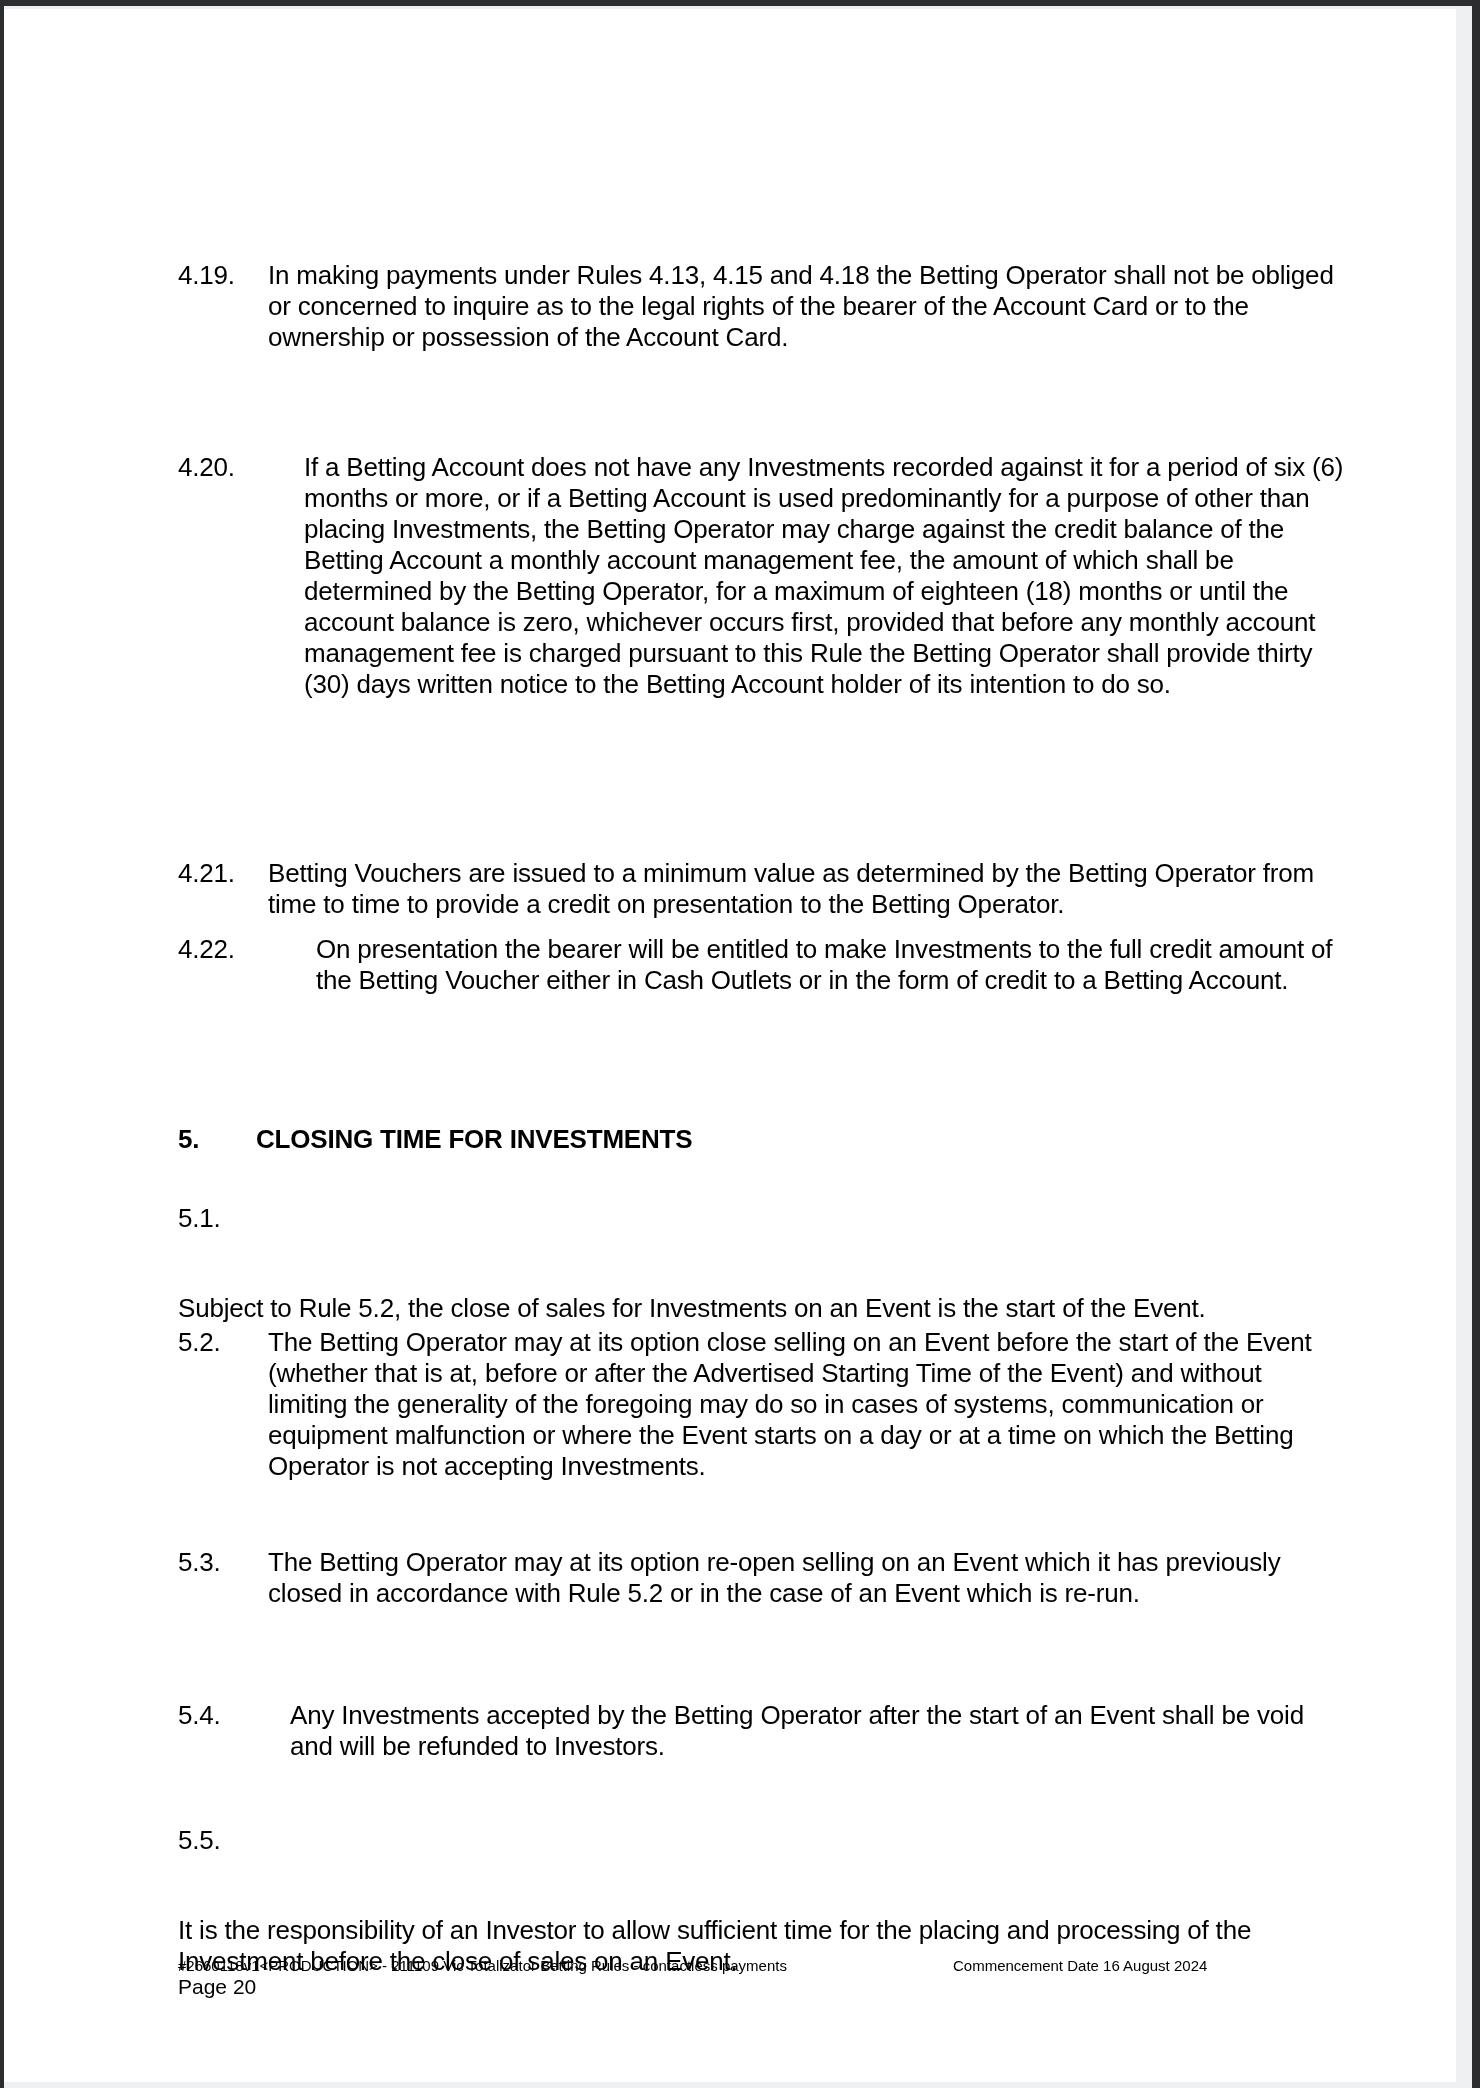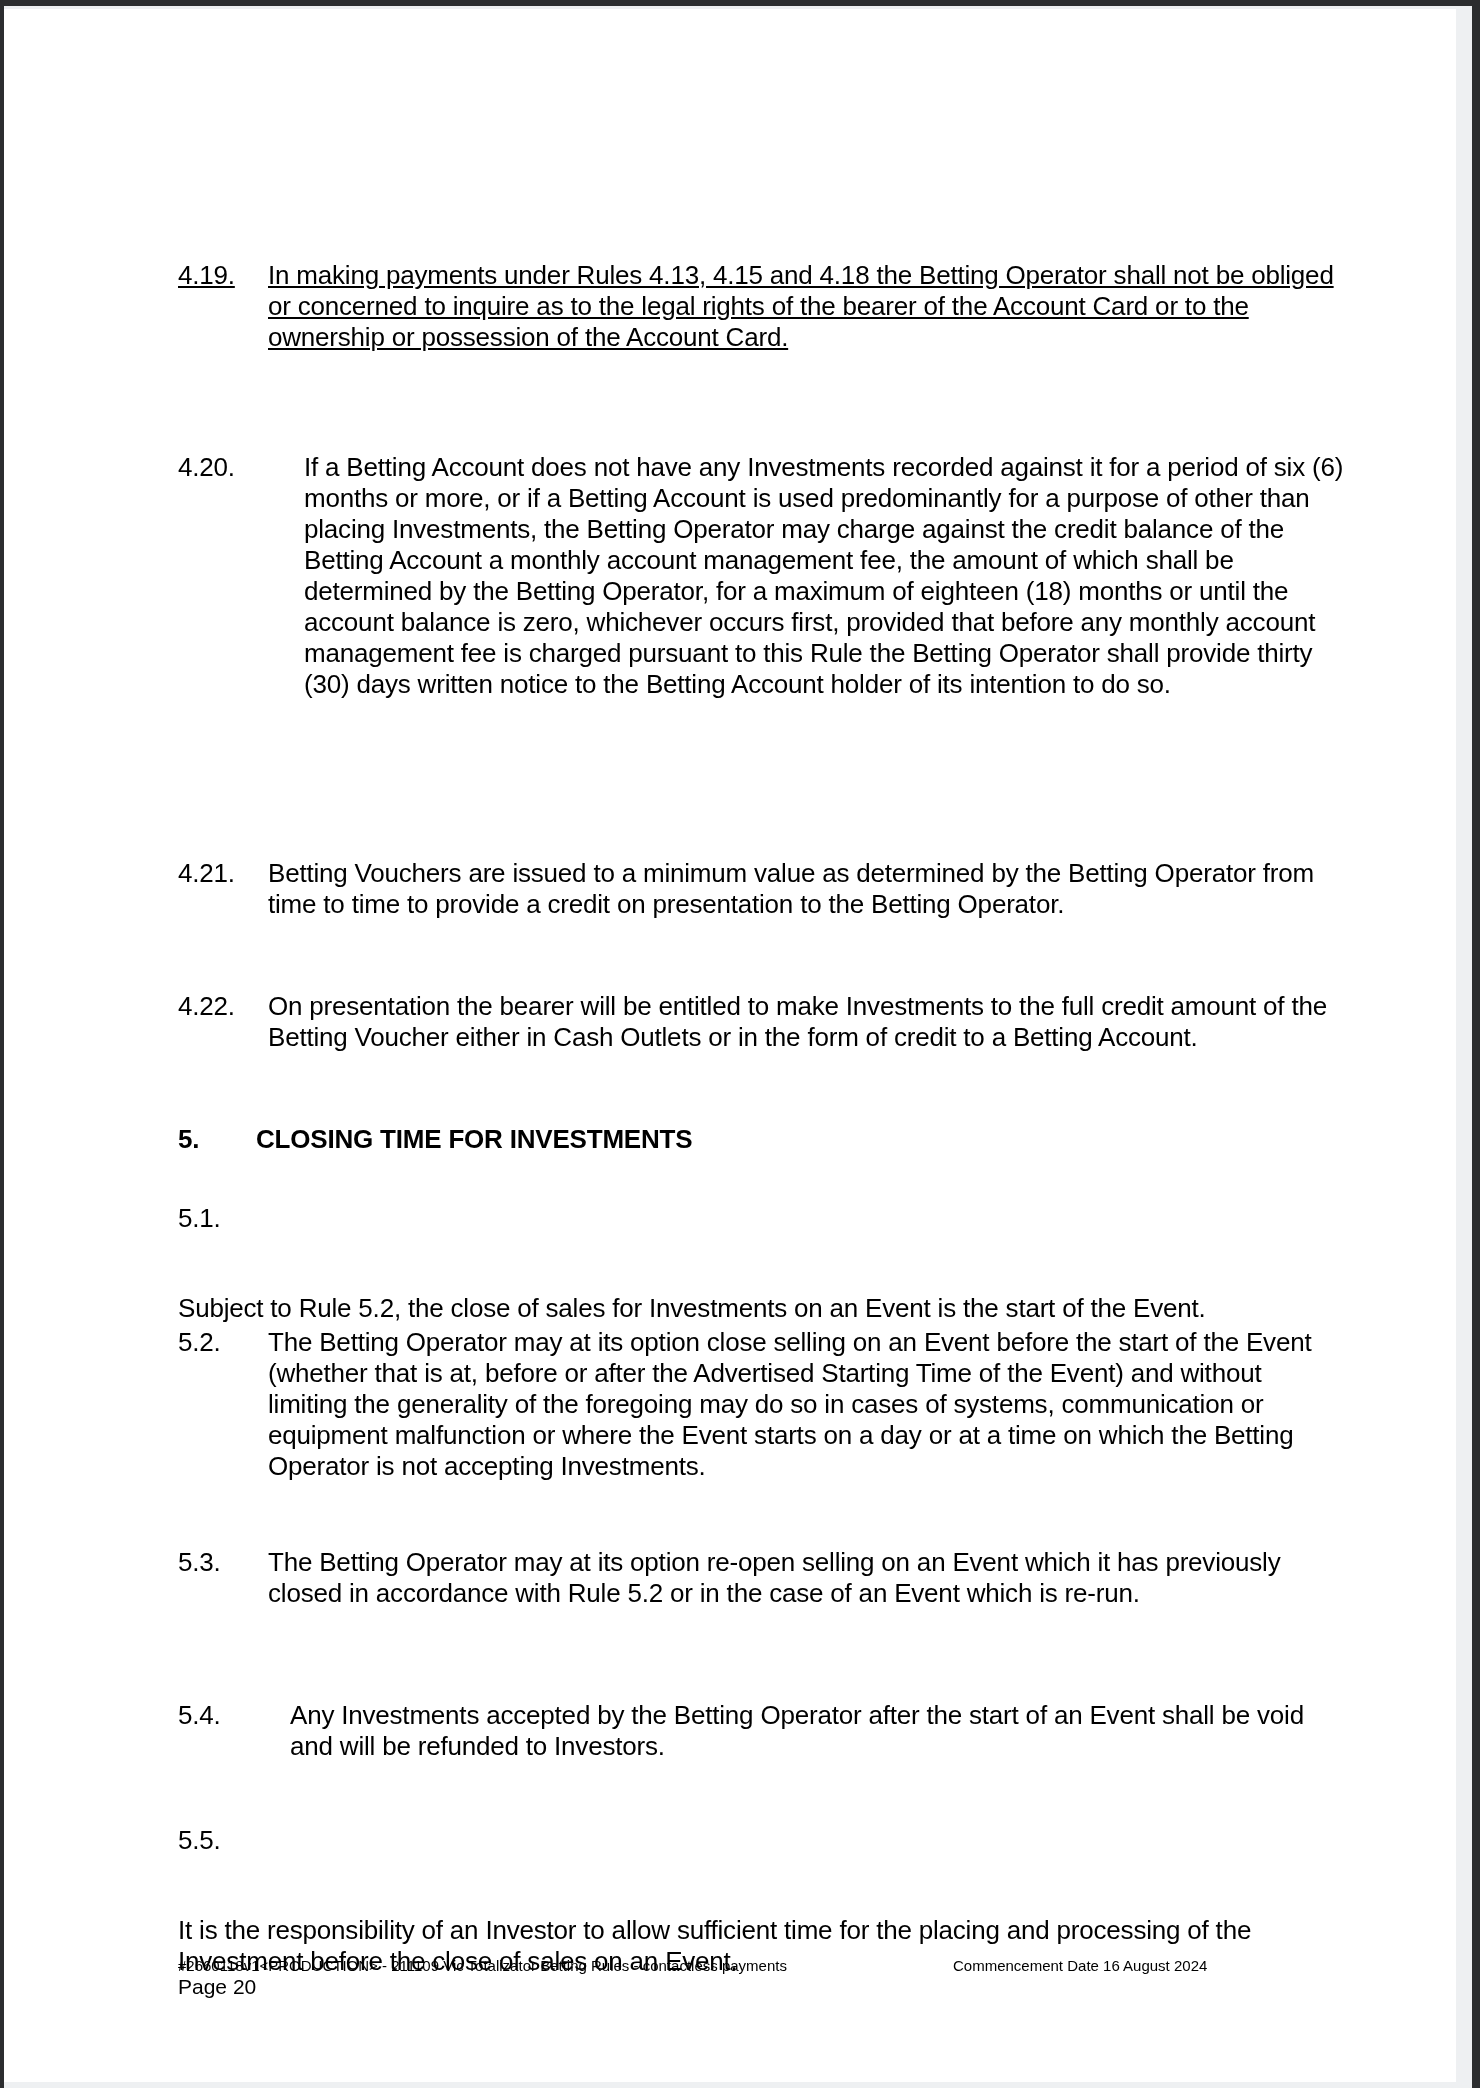--- a/index.html
+++ b/index.html
@@ -96,25 +96,25 @@
   .footer-page {
     position: absolute;
     left: 178px;
     top: 1974px;
     font-size: 21px;
     line-height: 25px;
     text-align: right;
   }
 
   
-  #clause-4-19 { top: 260px; text-decoration: underline; }
+  #clause-4-19 { top: 260px; }
   #clause-4-20 { top: 452px; gap: 36px; }
   #subheading  { top: 783px; }
   #clause-4-21 { top: 858px; }
-  #clause-4-22 { top: 991px; }
+  #clause-4-22 { top: 934px; gap: 48px; }
   #section-5   { top: 1124px; }
   #clause-5-1  { top: 1203px; flex-direction: column; }
   #clause-5-2  { top: 1327px; }
   #clause-5-3  { top: 1547px; }
   #clause-5-4  { top: 1700px; gap: 22px; }
   #clause-5-5  { top: 1825px; flex-direction: column; }
   #footer-ref  { left: 178px; top: 1956px; }
   #footer-date { left: 953px; top: 1956px; }
 </style>
 </head>

